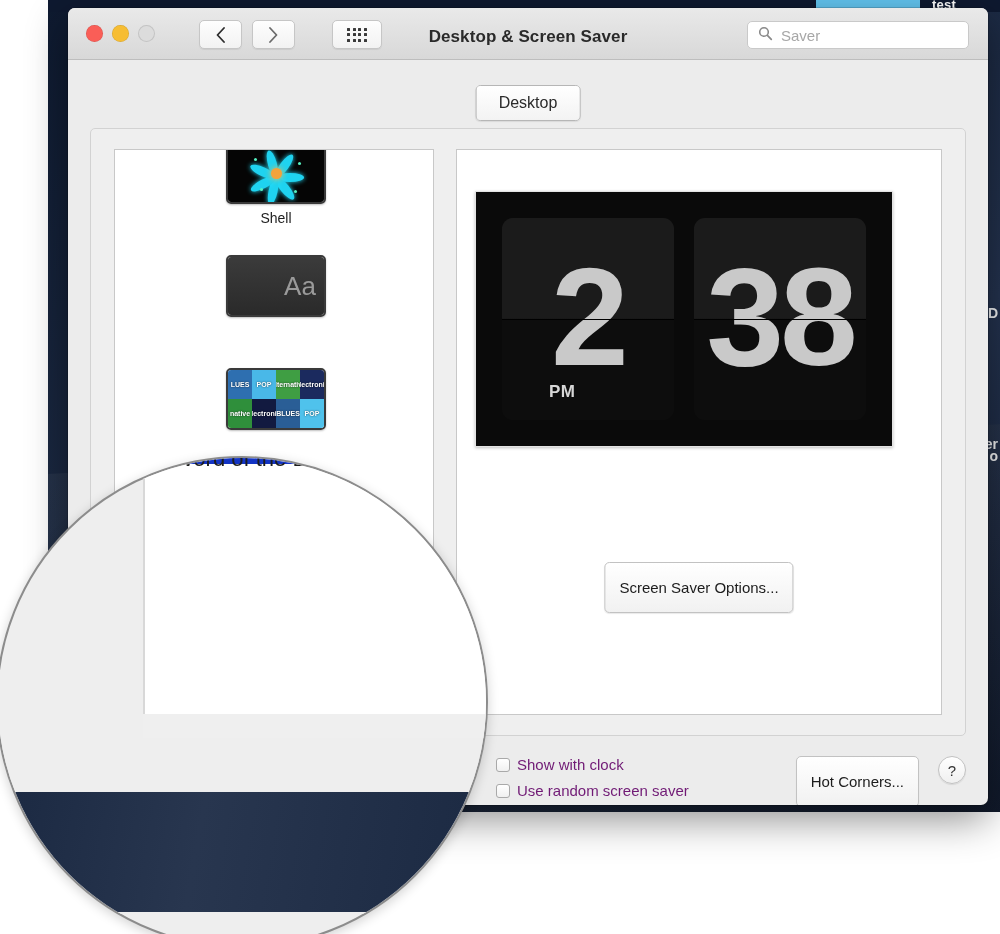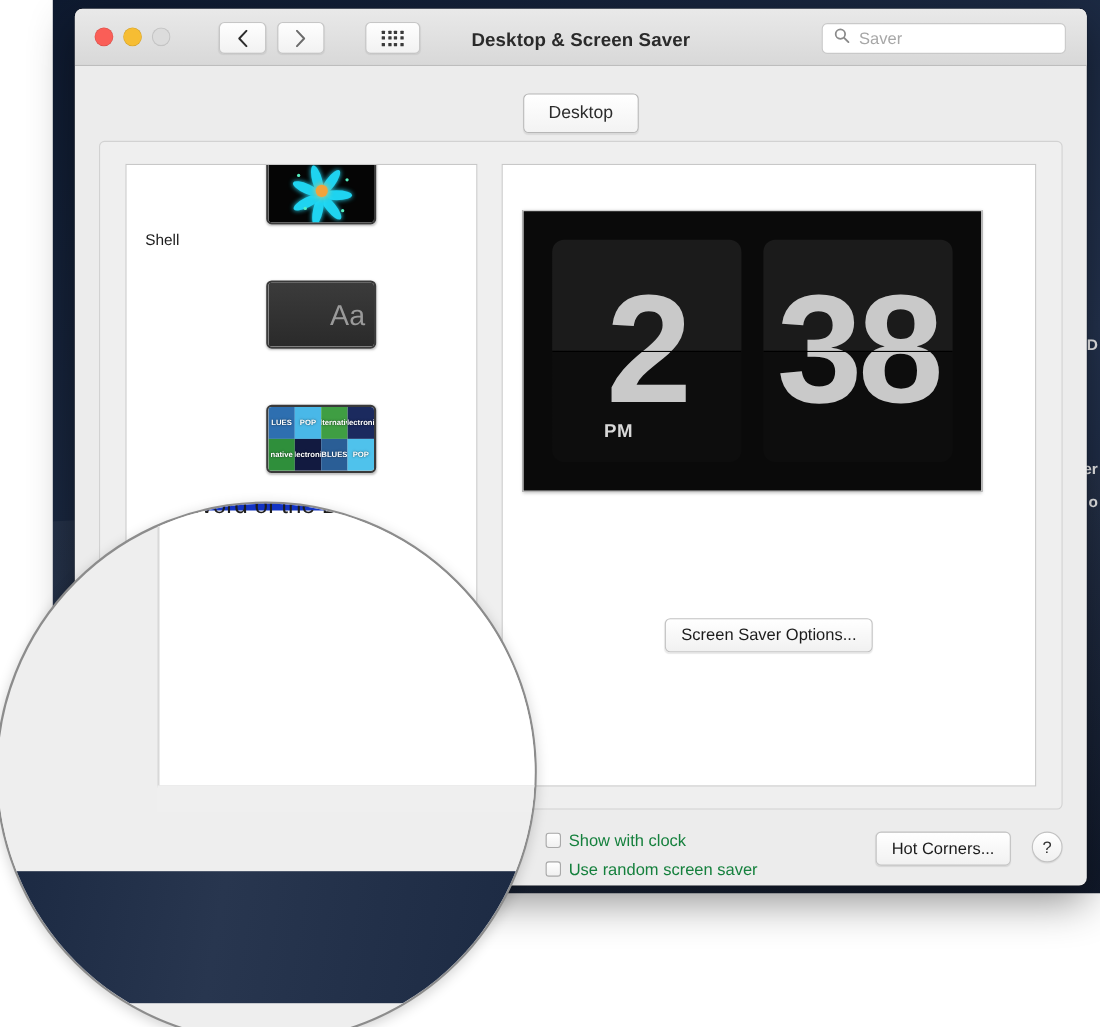--- a/index.html
+++ b/index.html
@@ -108,21 +108,21 @@
   
   .panel {
     position:absolute; left:22px; top:120px; width:876px; height:608px;
     background:#efefef; border:1px solid #d2d2d2; border-radius:5px;
   }
   .listbox {
     position:absolute; left:23px; top:20px; width:320px; height:566px;
     background:#ffffff; border:1px solid #c8c8c8;
     overflow:hidden;
   }
-  .ss-item { position:absolute; left:17px; width:320px; }
+  .ss-item { position:absolute; left:1px; width:320px; text-align:center; }
   .thumb {
     width:100px; height:62px; margin:0 auto; border-radius:5px;
     border:2px solid #3a3a3a; overflow:hidden; position:relative;
     box-shadow:0 1px 2px rgba(0,0,0,.25);
   }
   .ss-label { font-size:14px; color:#1d1d1d; margin-top:6px; }
 
   
   .art-shell { width:100%; height:100%; background:#050505; position:relative; }
   .art-shell .petal {
@@ -182,35 +182,35 @@
   }
   .flip .ampm {
     position:absolute; left:12px; bottom:18px; font-size:17px; font-weight:700; color:#d7d7d7;
     letter-spacing:.5px;
     margin-left:35px;
   }
 
   .btn {
     background: linear-gradient(#ffffff, #f1f1f1);
     border:1px solid #c2c2c2; border-radius:5px;
-    font-size:15px; color:#1c1c1c; padding:6px 14px;
+    font-size:15px; color:#1c1c1c; padding:16px 14px;
     box-shadow:0 1px 1px rgba(0,0,0,.09);
     font-family:"Liberation Sans", sans-serif;
   }
   .ssopts { position:absolute; left:50%; transform:translateX(-50%); top:412px; }
 
   
   .bottomrow { position:absolute; left:0; right:0; top:736px; height:60px; }
   .startafter { position:absolute; left:8px; top:16px; font-size:16px; color:#111; }
   .popup {
     position:absolute; left:330px; top:14px; width:20px; height:26px;
     background: linear-gradient(#4b94f7, #2b74ea); border-radius:4px;
     box-shadow:0 1px 1px rgba(0,0,0,.18);
   }
-  .checkline { position:absolute; font-size:15px; color:#15803d; white-space:nowrap; }
+  .checkline { position:absolute; font-size:15px; color:#701a75; white-space:nowrap; }
   .cb {
     display:inline-block; width:14px; height:14px; border:1px solid #a9a9a9; border-radius:3px;
     background:linear-gradient(#fff,#f0f0f0); vertical-align:-2px; margin-right:7px;
   }
   .hotcorners { position:absolute; right:69px; top:12px; }
   .helpbtn {
     position:absolute; right:22px; top:12px; width:28px; height:28px; border-radius:50%;
     background:linear-gradient(#ffffff,#f0f0f0); border:1px solid #c2c2c2;
     display:flex; align-items:center; justify-content:center; font-size:15px; color:#333;
     box-shadow:0 1px 1px rgba(0,0,0,.09);
@@ -246,22 +246,26 @@
   }
 </style>
 </head>
 <body>
 
 <div id="stage">
 
   <div class="desktop">
     <div class="desktop-sheen"></div>
   </div>
+  <div class="menubar">
+    <div class="menubar-hl"></div>
+    <div class="menubar-txt">test</div>
+  </div>
   <div class="edge-frag" style="top:305px">D</div>
-  <div class="edge-frag" style="top:418px">er</div>
+  <div class="edge-frag" style="top:436px">er</div>
   <div class="edge-frag" style="top:448px">o</div>
 
   <div class="window">
 
     <div class="titlebar">
       <div class="traffic">
         <span class="dot red"></span>
         <span class="dot yellow"></span>
         <span class="dot grey"></span>
       </div>

